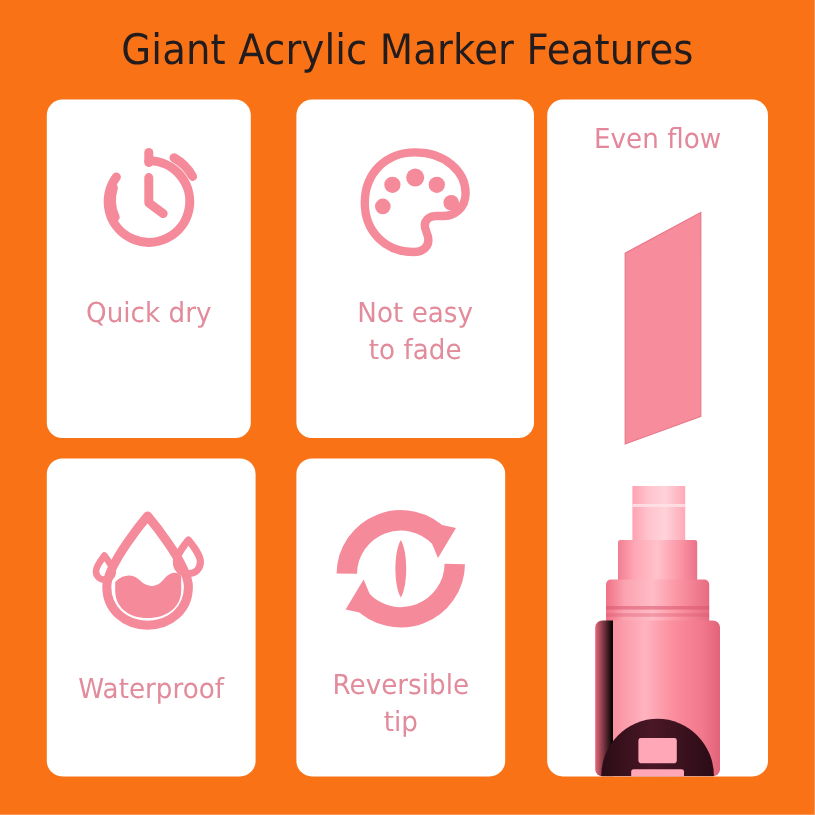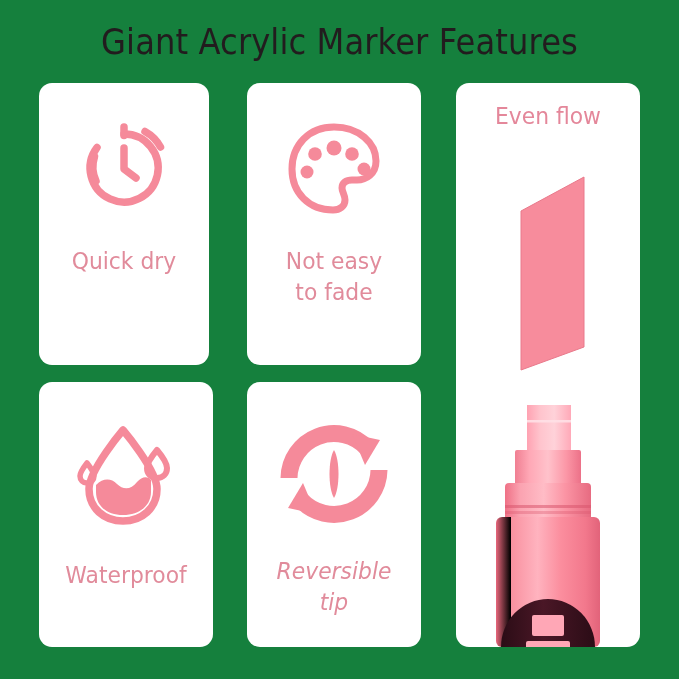--- a/index.html
+++ b/index.html
@@ -11,21 +11,21 @@
     width: 679px;
     height: 679px;
     background: #fce3e5;
     font-family: "Liberation Sans", sans-serif;
     overflow: hidden;
   }
   .page {
     position: relative;
     width: 679px;
     height: 679px;
-    background: #15803d;
+    background: #f97316;
     box-sizing: border-box;
   }
 
   
   .page-title {
     position: absolute;
     left: 0;
     top: 22px;
     width: 679px;
     text-align: center;
@@ -45,24 +45,24 @@
     width: 601px;
     height: 564px;
   }
 
   .card {
     position: absolute;
     background: #ffffff;
     border-radius: 13px;
   }
   .card.c1 { left: 0px;   top: 0px;   width: 170px; height: 282px; }
-  .card.c2 { left: 208px; top: 0px;   width: 174px; height: 282px; }
+  .card.c2 { left: 208px; top: 0px;   width: 174px; height: 282px; padding-left: 24px; }
   .card.c3 { left: 417px; top: 0px;   width: 184px; height: 564px; }
   .card.c4 { left: 0px;   top: 299px; width: 174px; height: 265px; }
-  .card.c5 { left: 208px; top: 299px; width: 174px; height: 265px; font-style: italic; }
+  .card.c5 { left: 208px; top: 299px; width: 174px; height: 265px; }
 
   .icon-wrap {
     position: absolute;
     left: 0;
     width: 100%;
     display: flex;
     align-items: center;
     justify-content: center;
   }
   .card.c1 .icon-wrap { top: 26px; height: 118px; }

